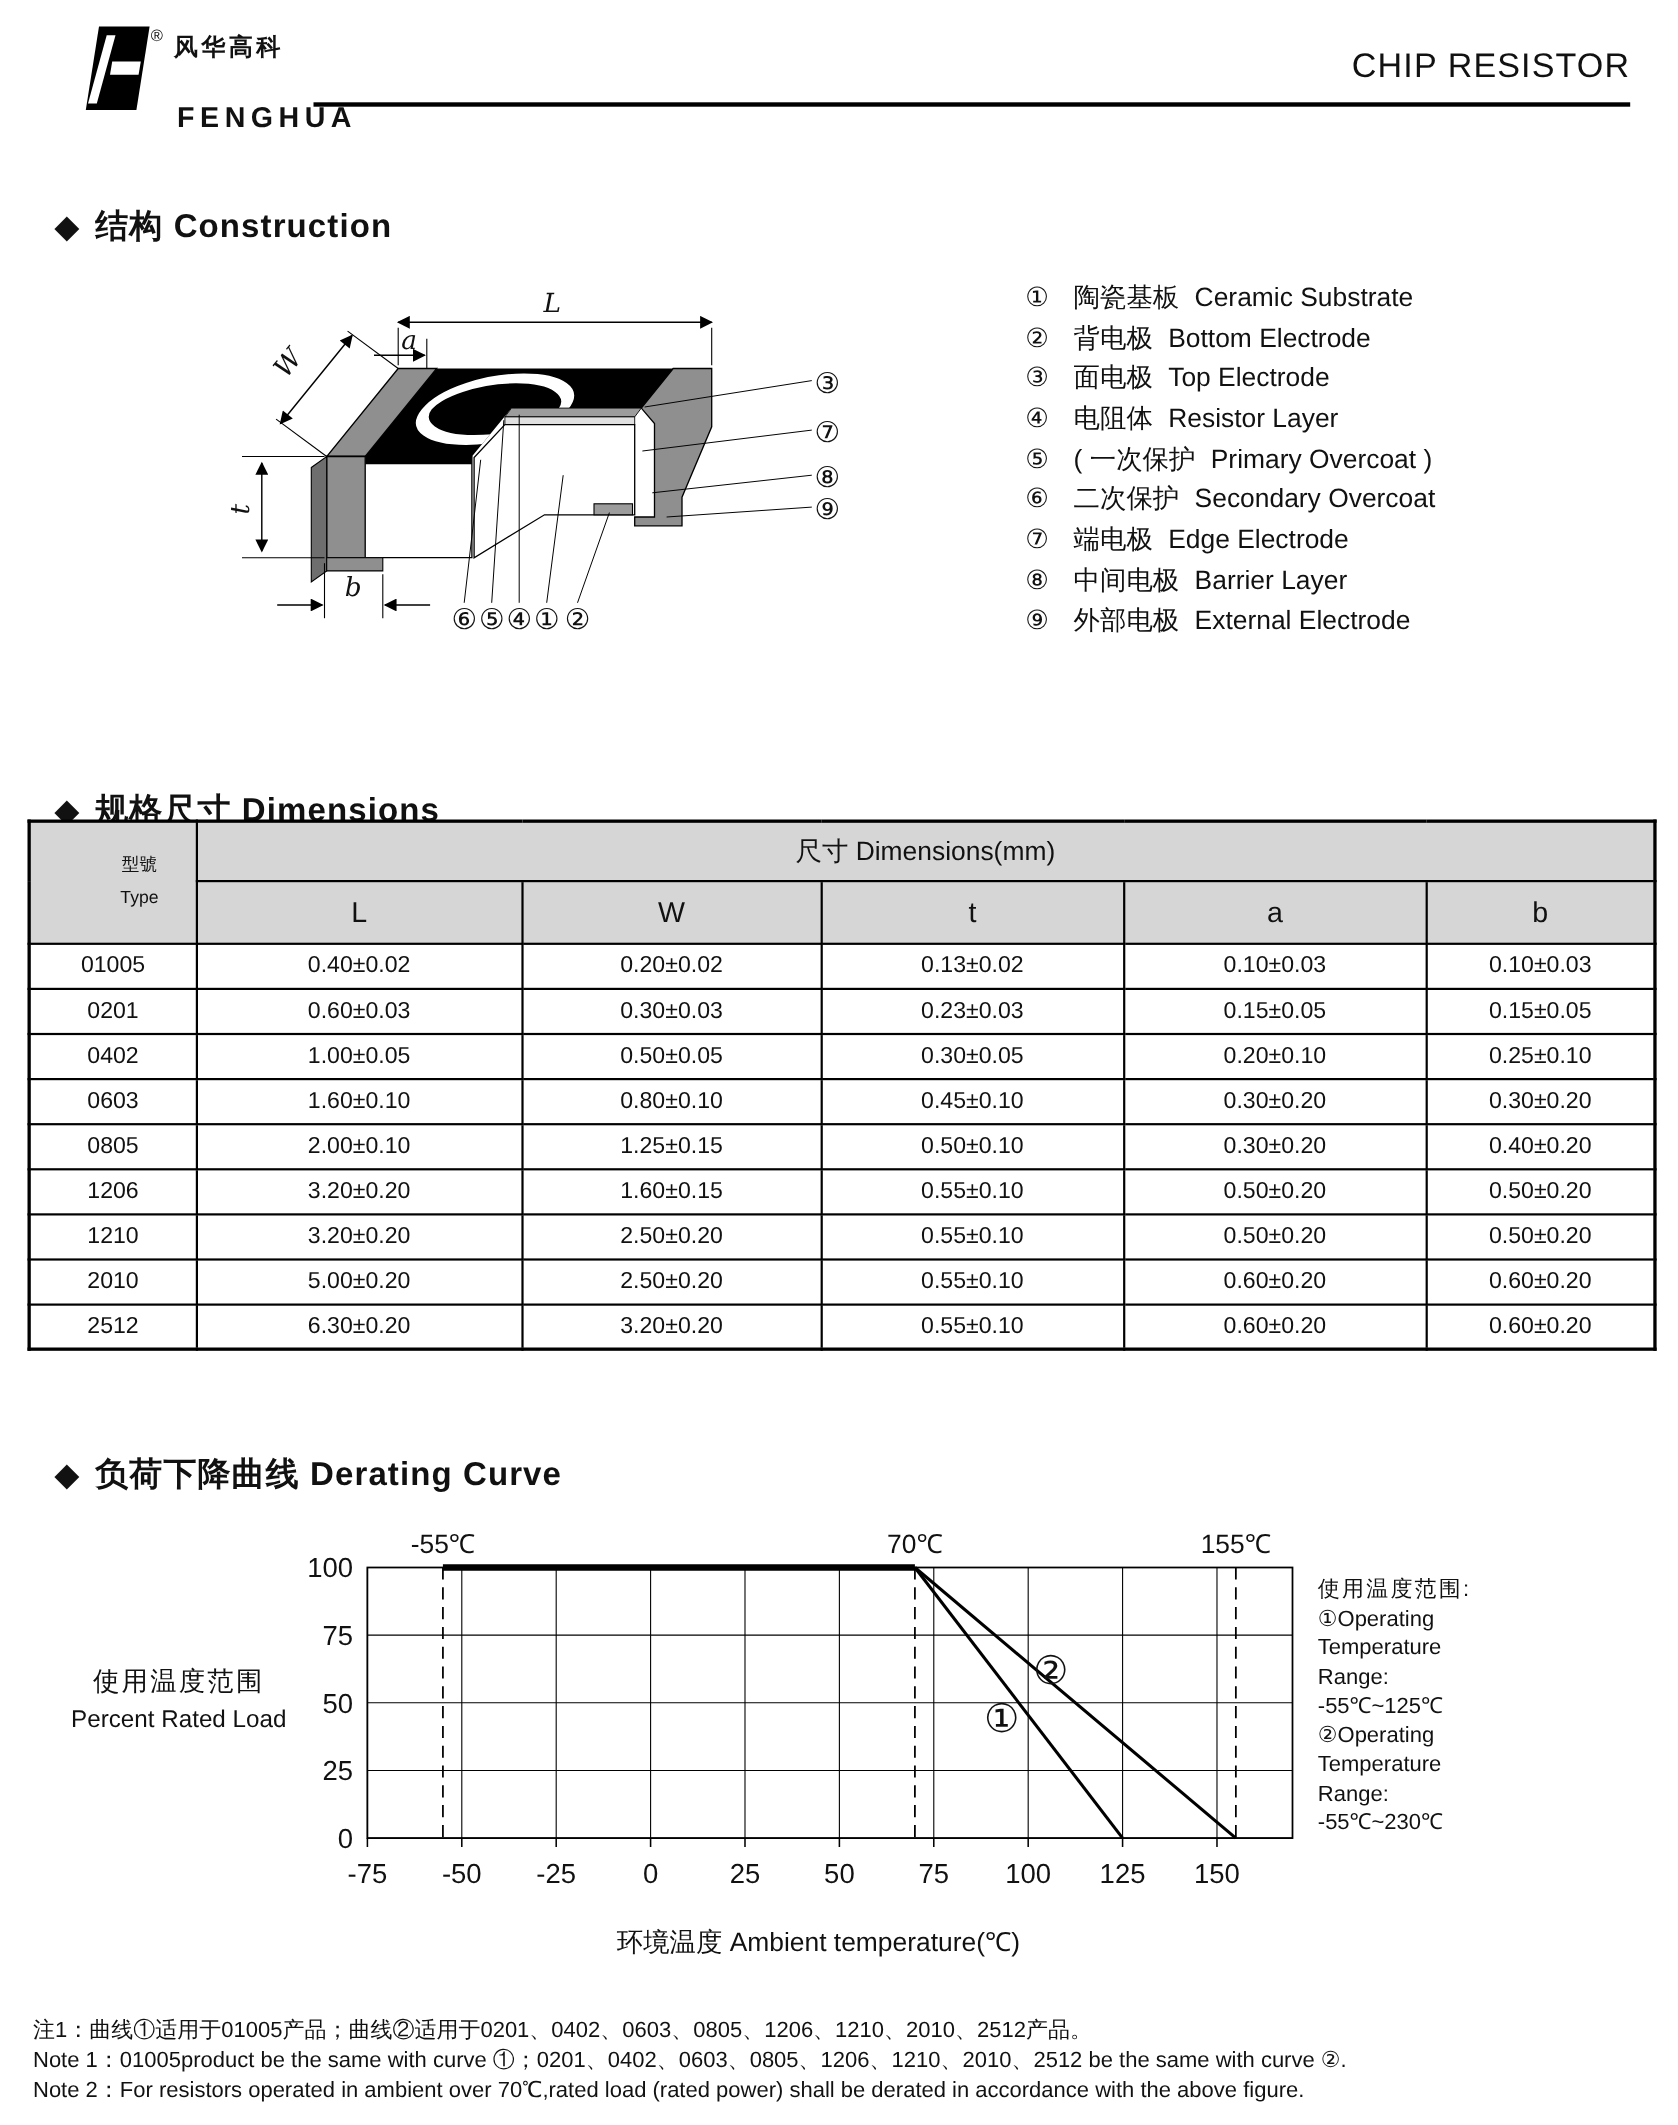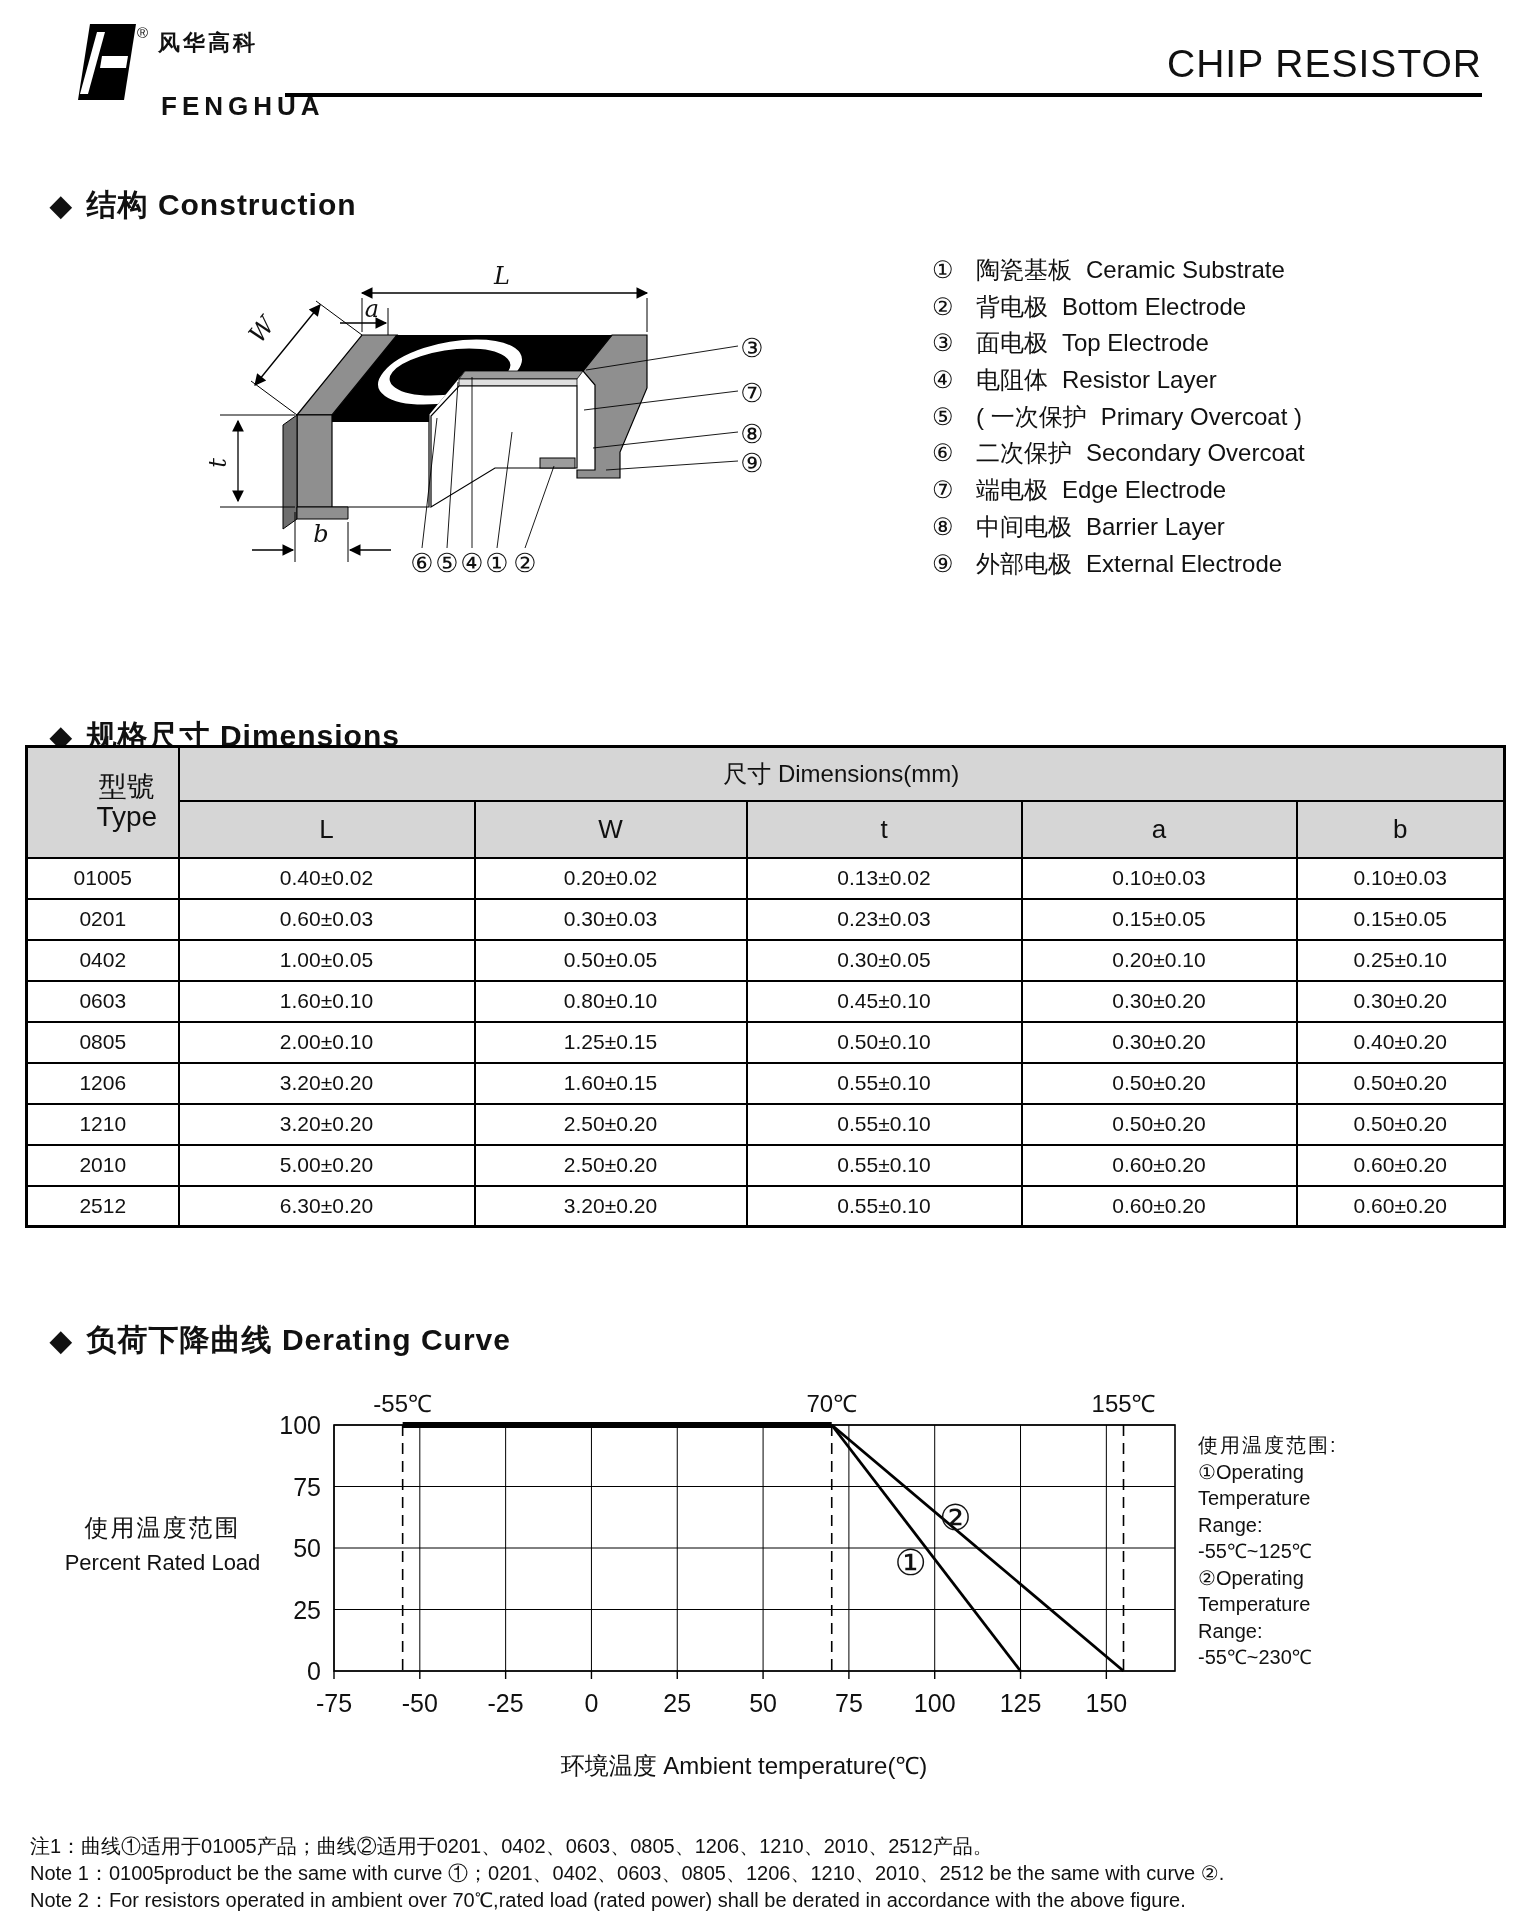--- a/index.html
+++ b/index.html
@@ -6,21 +6,21 @@
   html,body { background:#fff; }
   body { font-family:"Liberation Sans", sans-serif; color:#111; }
   #page { position:relative; width:1525px; height:1932px; background:#ffffff; overflow:hidden; }
 
   .abs { position:absolute; }
 
   
   #brand-cn { left:158px; top:28px; font-size:22px; font-weight:bold; letter-spacing:3px; }
   #brand-en { left:161px; top:64px; font-size:26px; font-weight:bold; letter-spacing:5px;margin-top:27px; }
   #reg-mark { left:137px; top:24px; font-size:15px; }
-  #doc-title { left:982px; top:42px; width:500px; text-align:right; font-size:39px; letter-spacing:1px; }
+  #doc-title { left:982px; top:42px; width:500px; text-align:right; font-size:31px; letter-spacing:1px; }
   #header-rule { left:285px; top:93px; width:1197px; height:4px; background:#000; }
 
   
   .section-title { font-size:30px; font-weight:bold; letter-spacing:1px; }
   .section-title .diamond { font-size:28px; margin-right:14px; }
   #sec-construction { left:50px; top:185px; }
   #sec-dimensions  { left:50px; top:688px;margin-top:28px; }
   #sec-derating    { left:50px; top:1320px; }
 
   
@@ -29,21 +29,21 @@
   .legend-num { width:44px; }
   .legend-cn { margin-right:14px; }
 
   
   #dim-table { left:25px; top:745px; border-collapse:collapse; table-layout:fixed; }
   #dim-table td, #dim-table th { border:2px solid #000; text-align:center; vertical-align:middle; font-weight:normal; }
   #dim-table { border:3px solid #000; }
   #dim-table .hdr { background:#d6d6d6; }
   #dim-table .span-hdr { height:54px; font-size:24px; }
   #dim-table .sub-hdr { height:57px; font-size:26px; }
-  #dim-table .type-hdr { font-size:28px; line-height:30px;padding-left:48px; }
+  #dim-table .type-hdr { font-size:16px; line-height:30px;padding-left:48px; }
   #dim-table td.cell { height:41px; font-size:21px; background:#fff; }
 
   
   #ylabel-block { left:45px; top:1512px; width:235px; text-align:center; }
   #ylabel-cn { font-size:24px; letter-spacing:2px; }
   #ylabel-en { font-size:22px; margin-top:6px; }
   #xlabel { left:394px; top:1748px; width:700px; text-align:center; font-size:24px; }
   #usage-panel { left:1198px; top:1432px; width:220px; font-size:20px; line-height:26.5px; }
   #usage-panel .u0 { letter-spacing:2px; }
 

